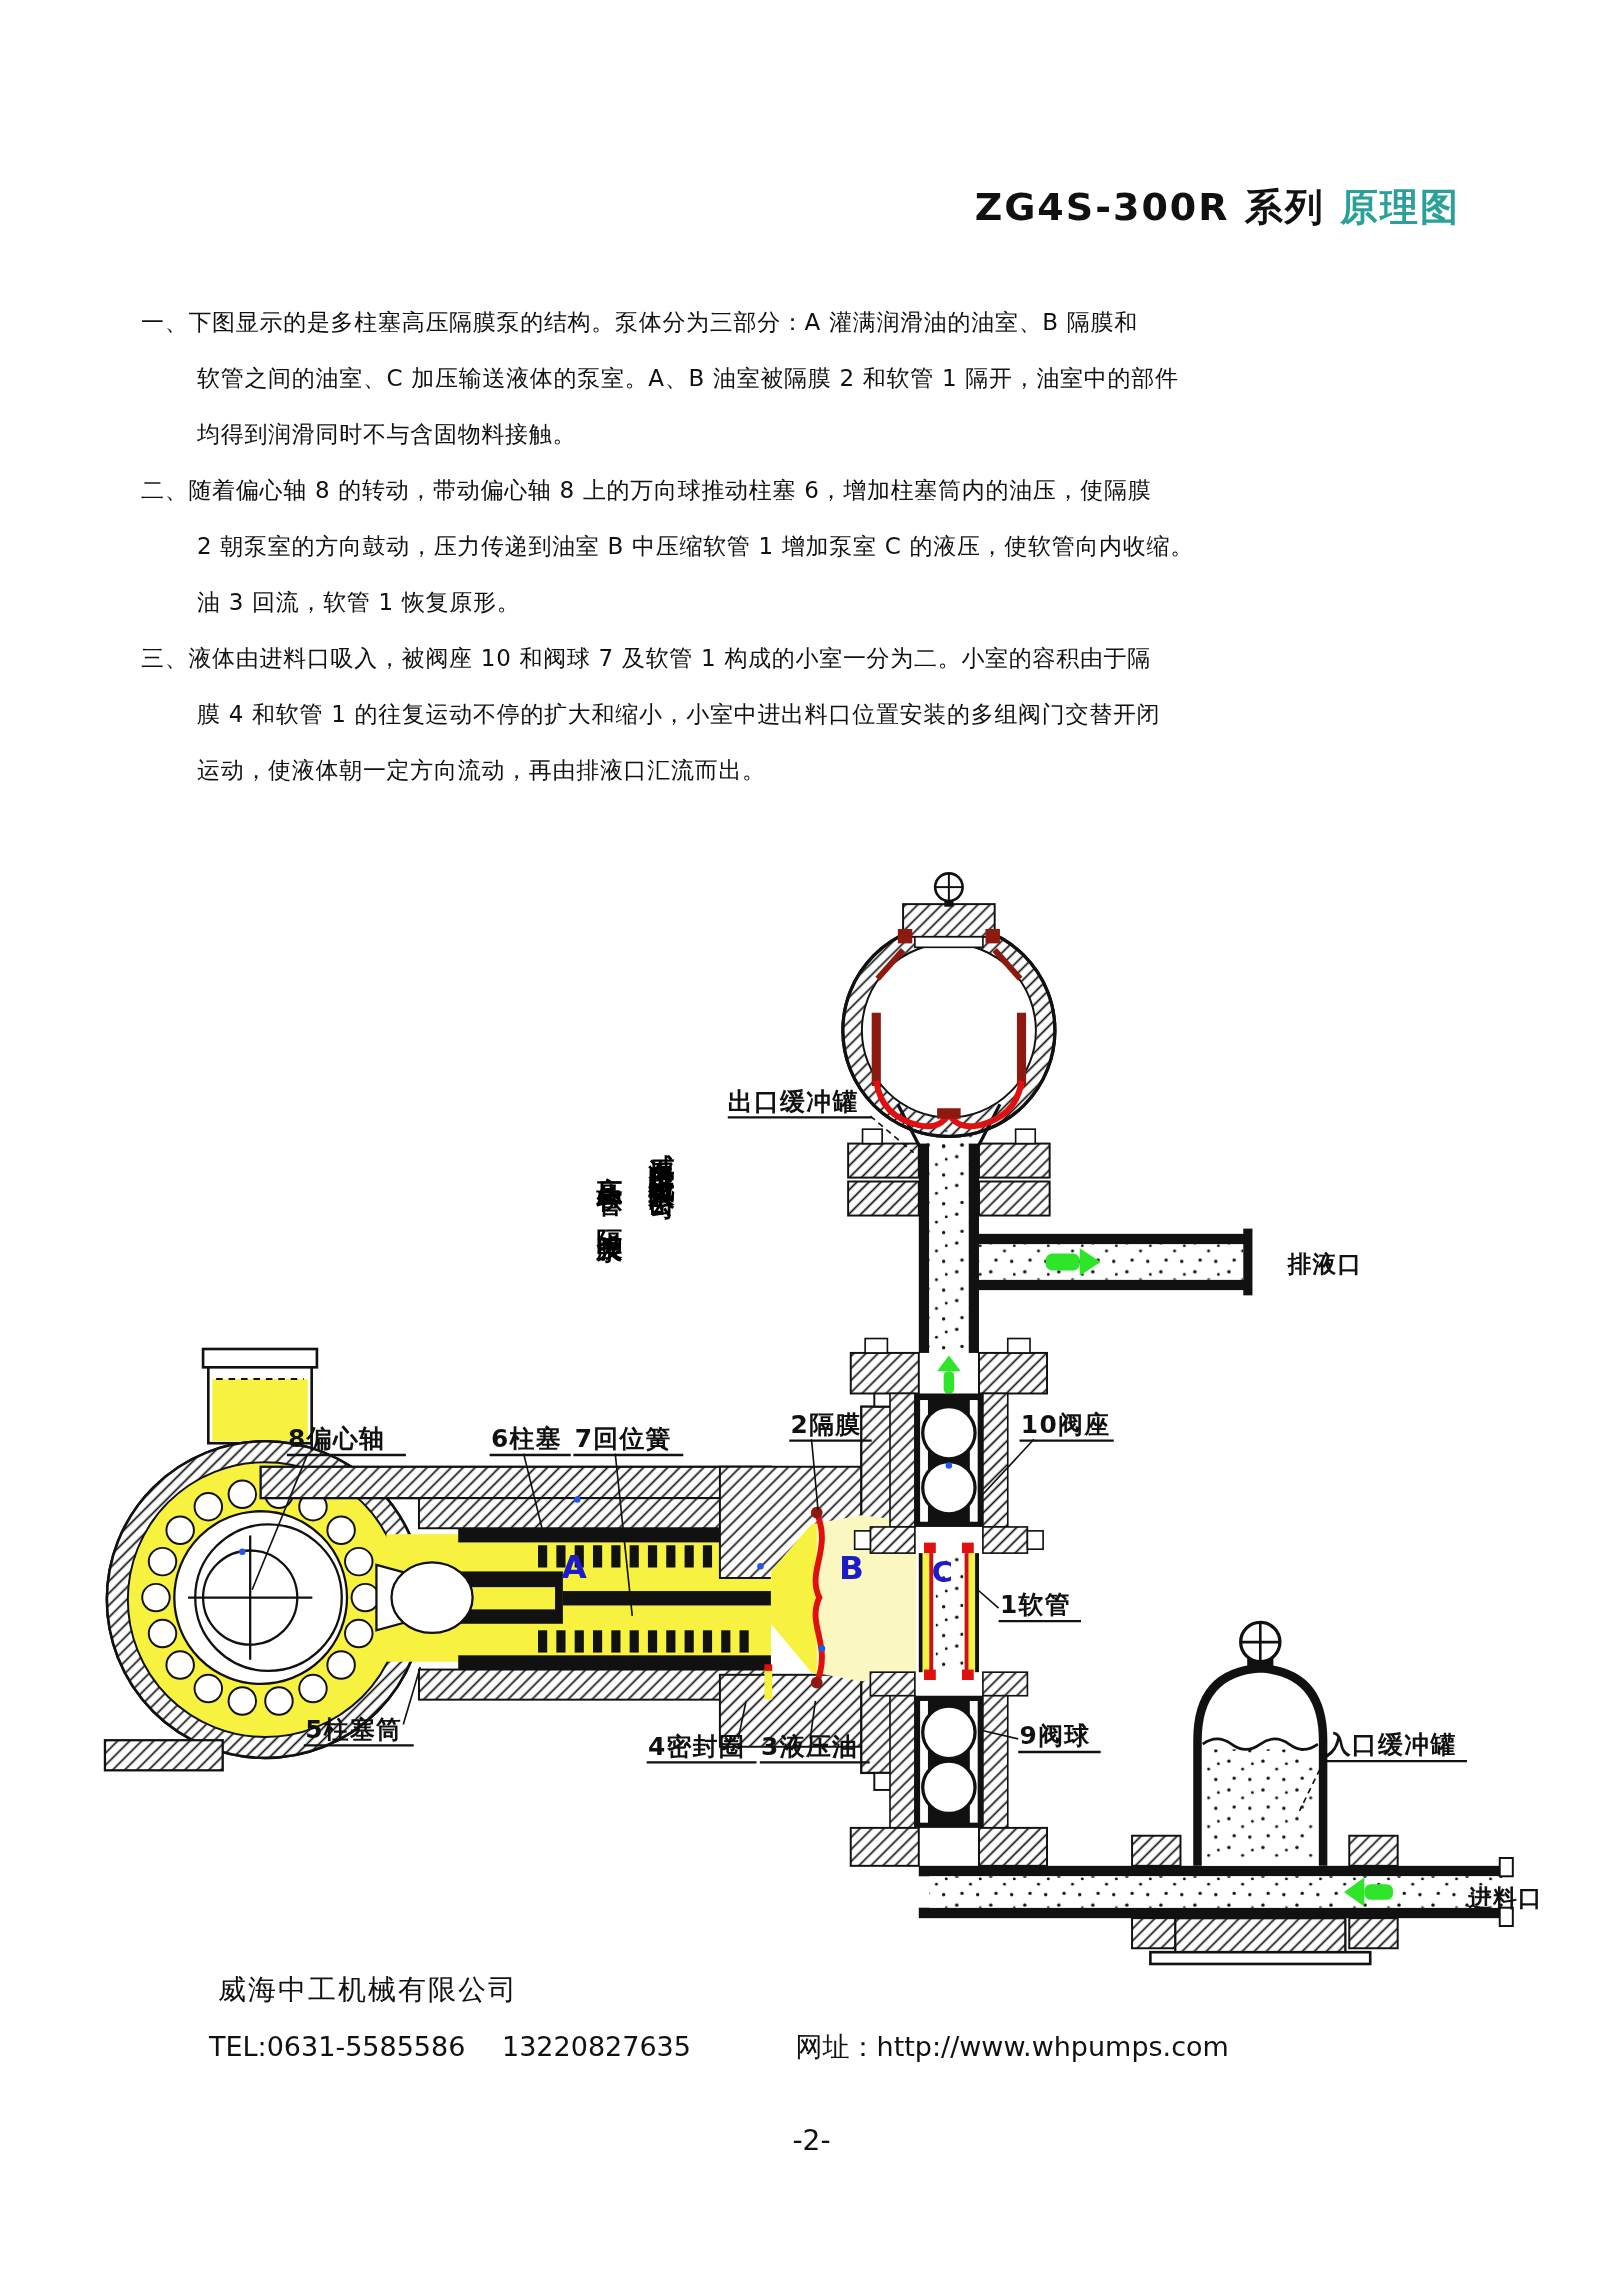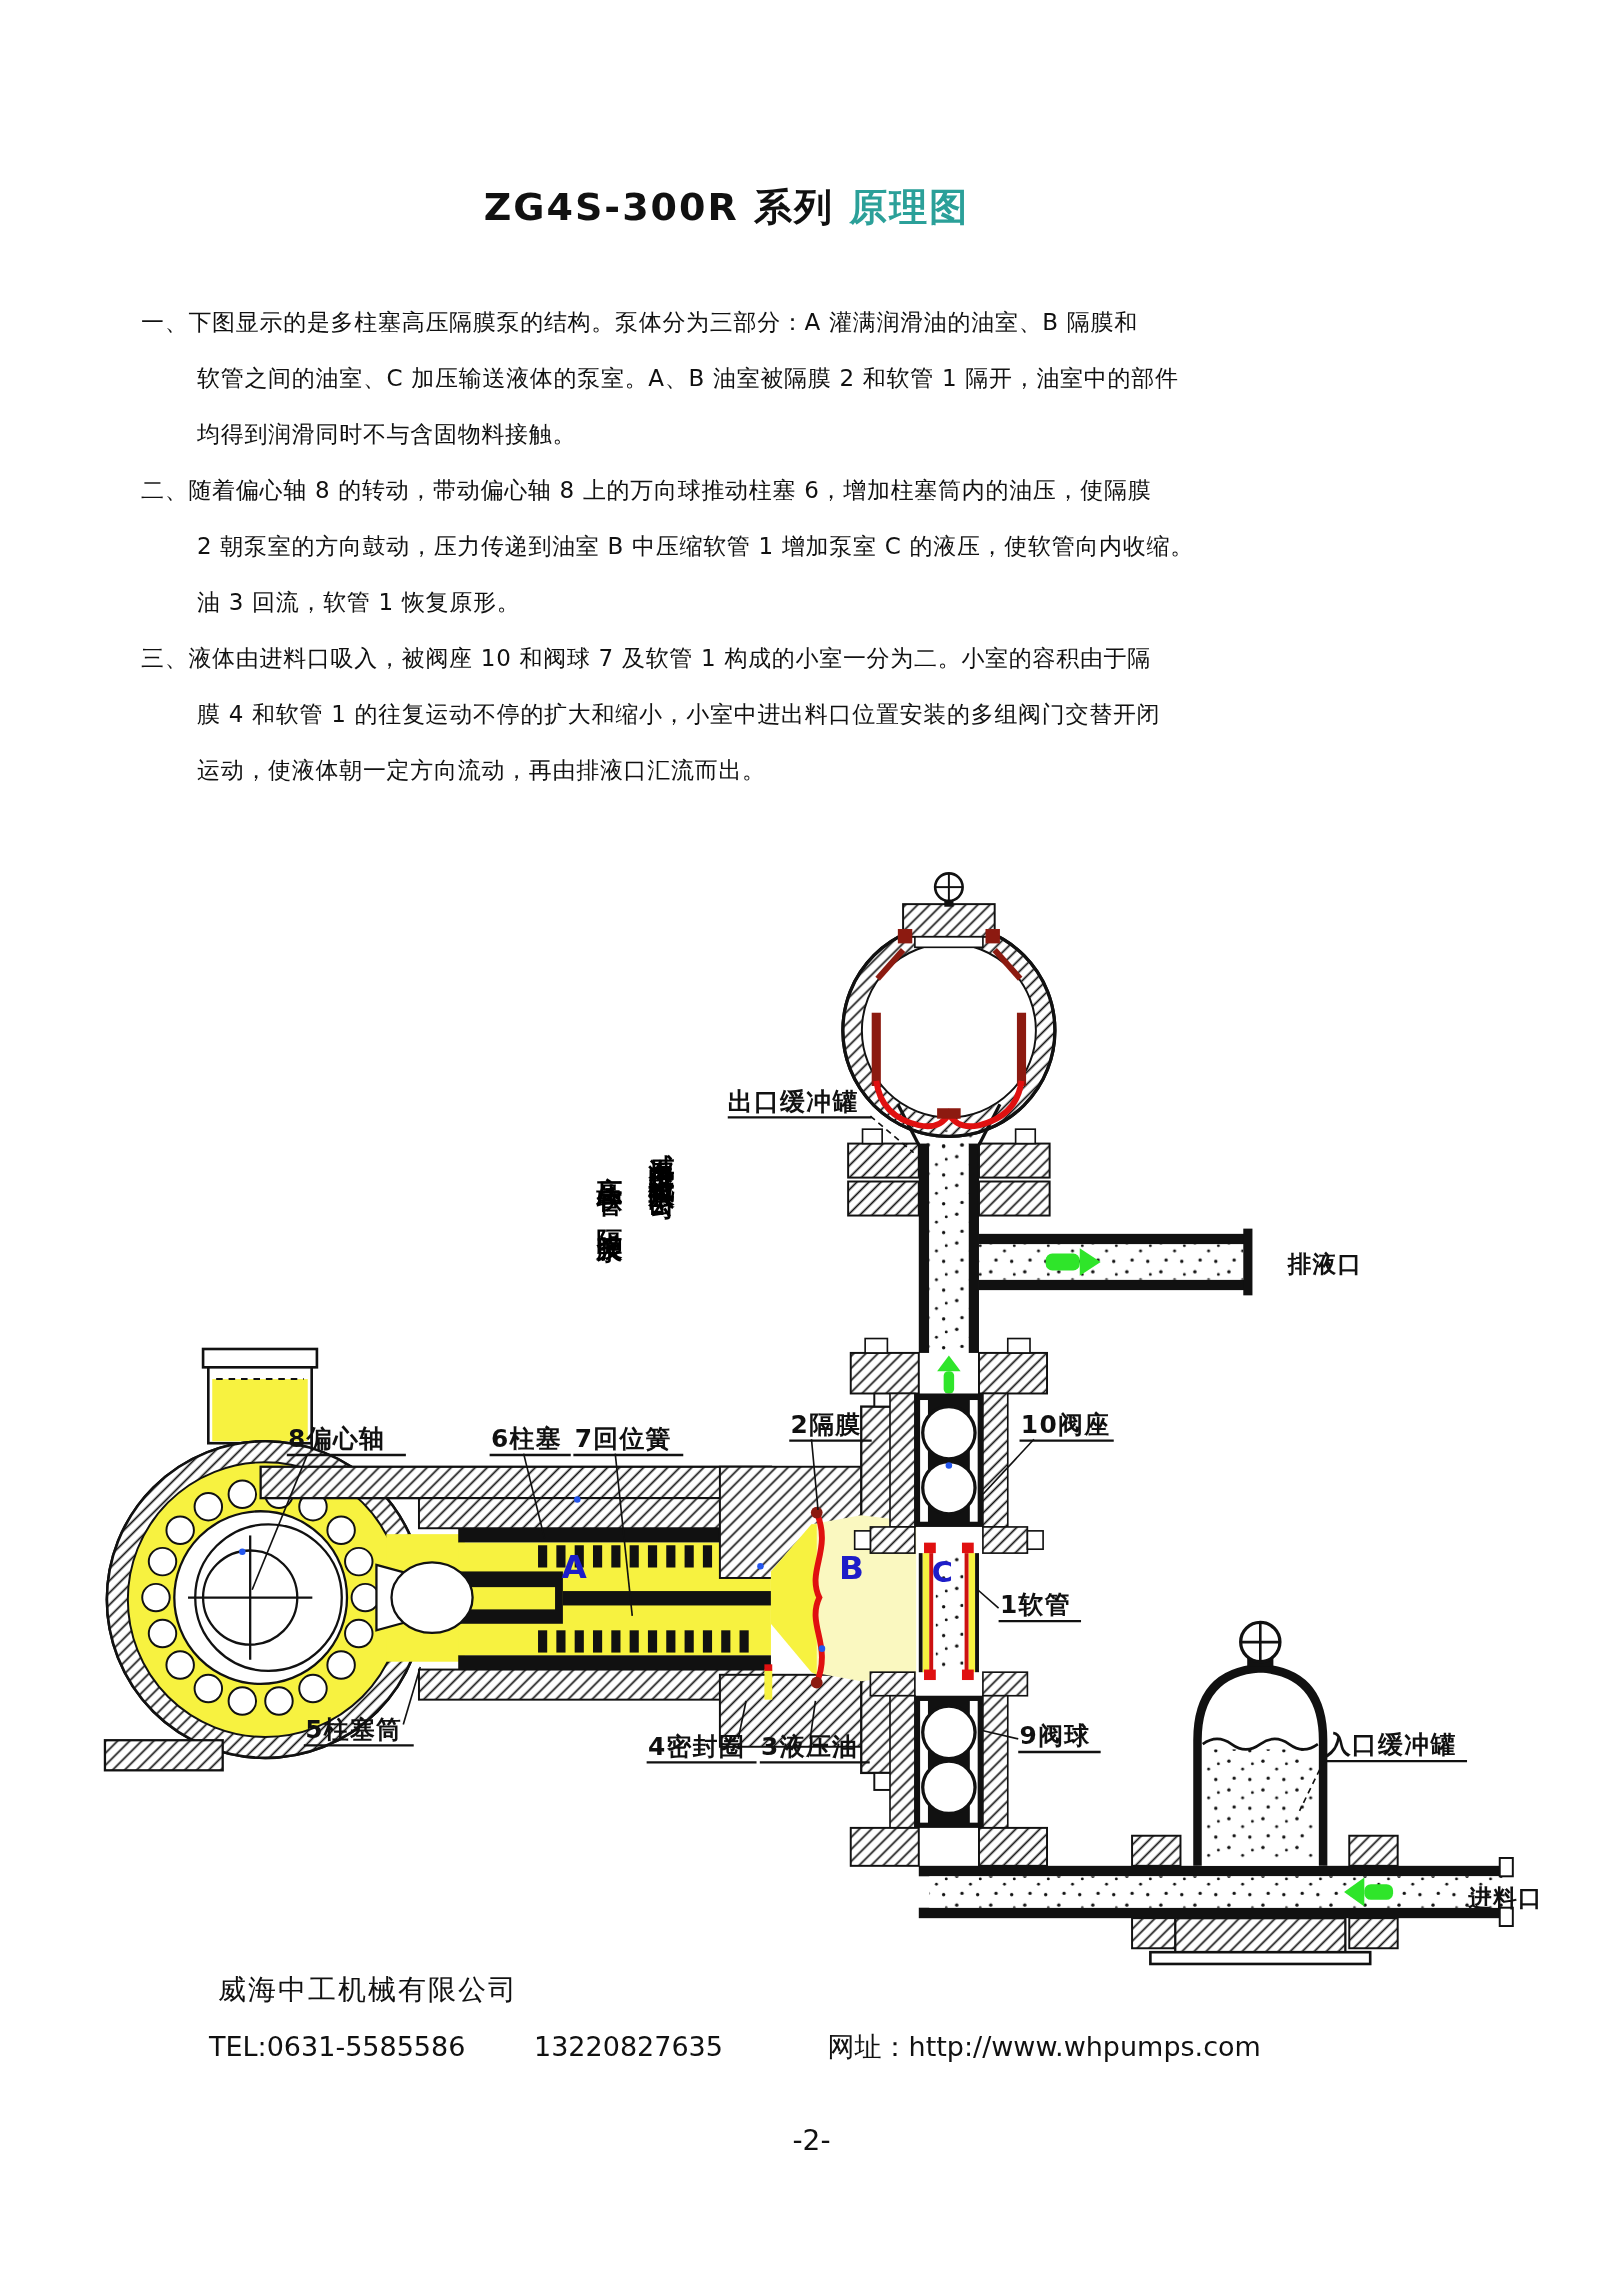--- a/index.html
+++ b/index.html
@@ -1,31 +1,31 @@
 <!DOCTYPE html>
 <html style="font-size:10.5px"><head>
 <meta charset="utf-8">
 <style>
   html,body{margin:0;padding:0;}
   body{width:1623px;height:2295px;background:#ffffff;position:relative;
        font-family:"DejaVu Sans","Liberation Sans",sans-serif;color:#111;}
-  .title{position:absolute;top:182px;left:0;width:1453px;text-align:center;
+  .title{position:absolute;top:182px;left:7px;width:1453px;text-align:right;
          font-size:38px;font-weight:600;letter-spacing:2px;}
   .title .accent{color:#2BA099;}
   #body-text{position:absolute;top:294px;left:141px;width:1413px;
              font-size:23px;line-height:56px;font-weight:500;letter-spacing:0.7px;}
   .bline{white-space:nowrap;}
   .bline.indent{padding-left:56px;}
   .vert{position:absolute;writing-mode:vertical-rl;text-orientation:upright;
         font-size:26px;font-weight:700;letter-spacing:4.6px;color:#000;}
   #vert-company{left:645px;top:1133px;height:288px;}
   #vert-product{left:593px;top:1156px;height:222px;}
   .footer-company{position:absolute;left:218px;top:1971px;font-size:28px;letter-spacing:2px;}
   .footer-tel{position:absolute;left:209px;top:2029px;font-size:27px;white-space:nowrap;}
-  .footer-tel .mobile{margin-left:60px;}
+  .footer-tel .mobile{margin-left:28px;}
   .footer-tel .weblab{margin-left:96px;}
   .pageno{position:absolute;top:2124px;left:0;width:1623px;text-align:center;font-size:28px;}
   svg text{font-family:"DejaVu Sans","Liberation Sans",sans-serif;}
   .dlab{font-size:38px;font-weight:700;fill:#111;letter-spacing:2px;}
   .dlab-sm{font-size:36px;font-weight:700;fill:#111;letter-spacing:2px;}
   .abc{font-size:50px;font-weight:700;fill:#1D1DC8;}
 </style>
 </head>
 <body>
 

